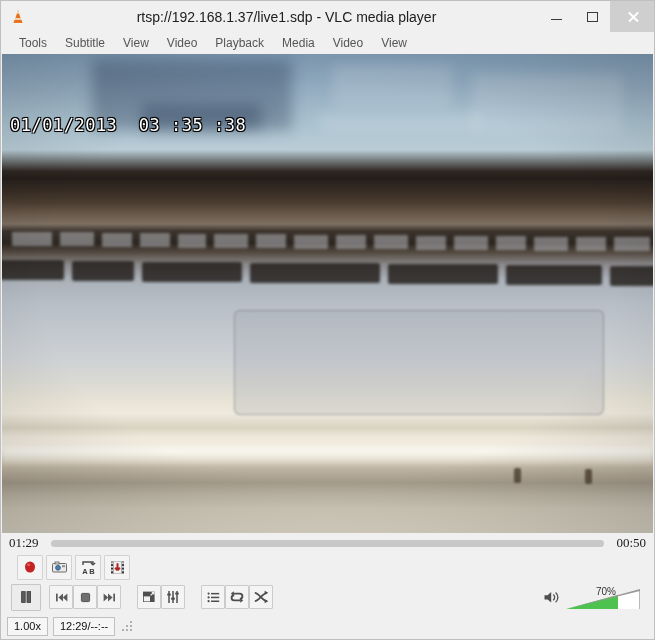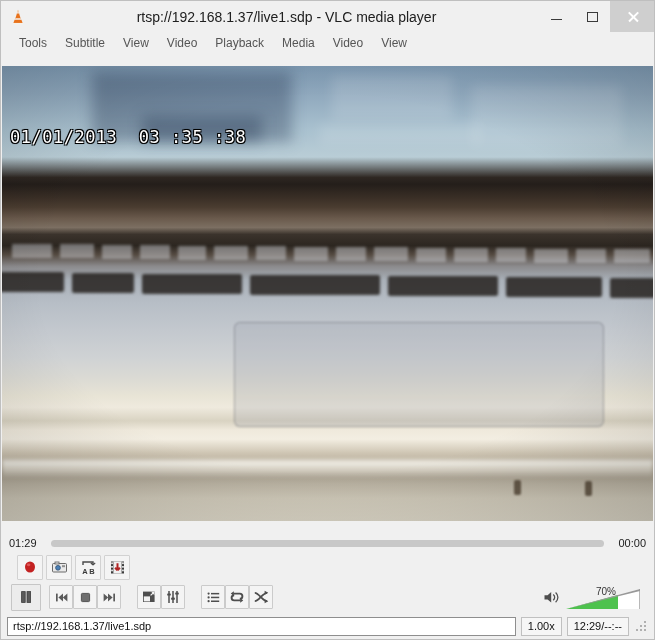--- a/index.html
+++ b/index.html
@@ -96,21 +96,21 @@
     font-size: 12px;
     color: #555555;
     padding: 2px 9px;
     white-space: nowrap;
   }
 
   
   .video-wrap {
     position: relative;
     flex: 1 1 auto;
-    margin: 12px 1px;
+    margin: 0 1px;
     overflow: hidden;
     background: #6d86a0;
   }
   .video-canvas {
     position: absolute;
     inset: 0;
     background:
       linear-gradient(to bottom,
         rgba(0,0,0,0) 0%,
         rgba(0,0,0,0) 100%),
@@ -243,23 +243,23 @@
     padding: 0;
   }
   .seek-row {
     height: 20px;
     display: flex;
     align-items: center;
     padding: 0 8px;
     gap: 8px;
   }
   .time-lbl {
-    font-size: 11px;
+    font-size: 13px;
     color: #1a1a1a;
-    font-family: Liberation Sans, sans-serif;
+    font-family: Liberation Serif, serif;
     min-width: 34px;
   }
   .time-lbl.right { text-align: right; }
   .seekbar {
     flex: 1 1 auto;
     height: 7px;
     background: #c8c8c8;
     border-radius: 4px;
     position: relative;
   }
@@ -474,21 +474,21 @@
     </div>
   </div>
 
   <div class="controls">
 
     <div class="seek-row">
       <div class="time-lbl">01:29</div>
       <div class="seekbar">
         <div class="fill" style="width: 0%;"></div>
       </div>
-      <div class="time-lbl right">00:00</div>
+      <div class="time-lbl right">00:50</div>
     </div>
 
     <div class="adv-row">
       <div class="btn plain">
         <svg width="16" height="16" viewBox="0 0 16 16">
           <ellipse cx="8" cy="8" rx="5" ry="5.6" fill="#c32222"></ellipse>
           <ellipse cx="6.6" cy="5.8" rx="1.8" ry="1.4" fill="#e86a6a" opacity="0.75"></ellipse>
         </svg>
       </div>
       <div class="btn plain">
@@ -608,21 +608,20 @@
           <div class="vol-tri-bg"></div>
           <div class="vol-tri-fill" style="width: 70%;"></div>
           <div class="vol-tri-line"></div>
           <div class="vol-pct">70%</div>
         </div>
       </div>
     </div>
   </div>
 
   <div class="statusbar">
-    <div class="status-url">rtsp://192.168.1.37/live1.sdp</div>
     <div class="status-cell">1.00x</div>
     <div class="status-cell">12:29/--:--</div>
     <div class="grip">
       <i style="left:8px;  top:2px;"></i>
       <i style="left:4px;  top:6px;"></i>
         <i style="left:8px; top:6px;"></i>
       <i style="left:0px;  top:10px;"></i>
         <i style="left:4px; top:10px;"></i>
         <i style="left:8px; top:10px;"></i>
     </div>

